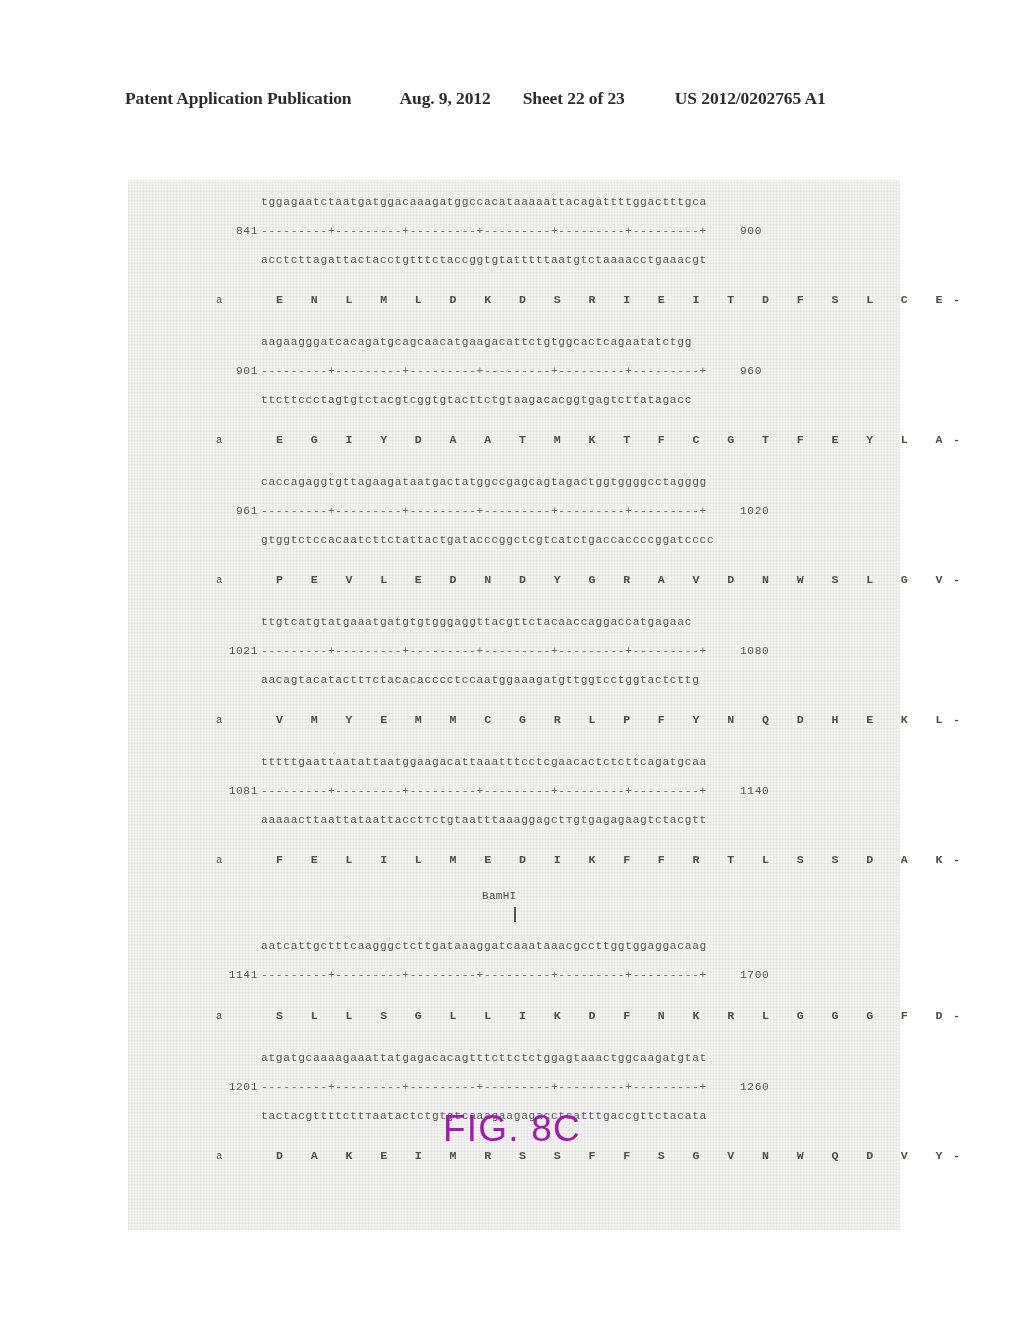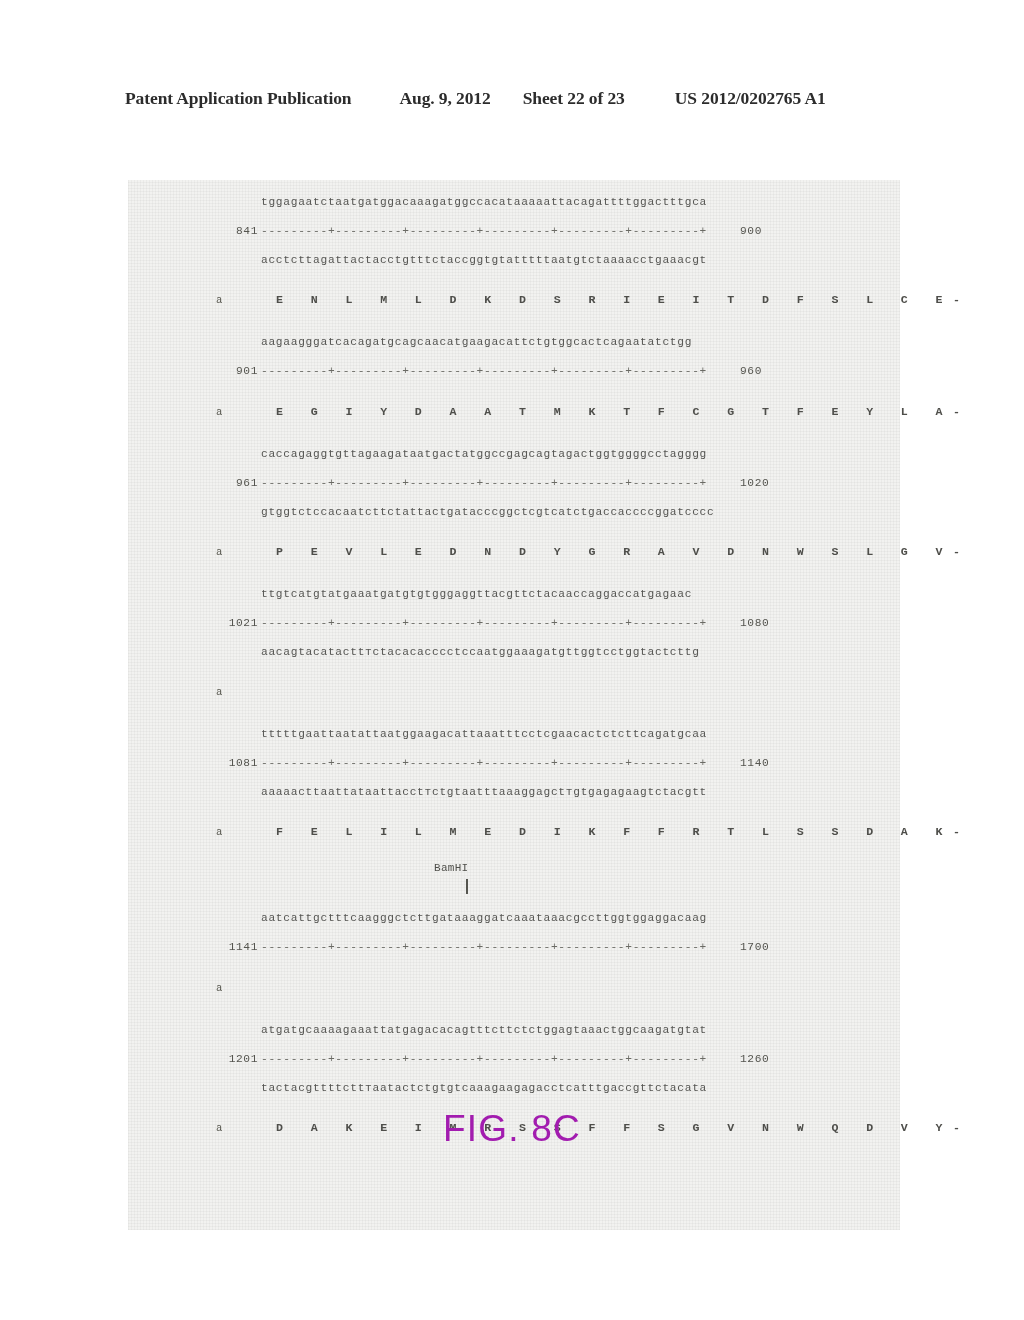--- a/index.html
+++ b/index.html
@@ -127,20 +127,21 @@
     left: 148px;
     letter-spacing: 10.4px;
     font-weight: 600;
   }
 
   
   .enzyme-annot {
     position: relative;
     height: 44px;
     width: 648px;
+    margin-left: 48px;
   }
   .enzyme-label {
     position: absolute;
     left: 306px;
     top: 2px;
     font-family: "Liberation Mono", monospace;
     font-size: 11px;
     color: #4f4f4a;
     letter-spacing: 0.3px;
   }
@@ -180,48 +181,49 @@
   <div class="seq-area" id="seq-area">
       <div class="seq-block">
         <div class="seq-line"><span class="strand">tggagaatctaatgatggacaaagatggccacataaaaattacagattttggactttgca</span></div>
         <div class="ruler-row"><span class="pos-left">841</span><span class="ruler-ticks">---------+---------+---------+---------+---------+---------+</span><span class="pos-right">900</span></div>
         <div class="seq-line"><span class="strand">acctcttagattactacctgtttctaccggtgtatttttaatgtctaaaacctgaaacgt</span></div>
         <div class="prot-row"><span class="prot-marker">a</span><span class="prot-seq">E N L M L D K D S R I E I T D F S L C E-</span></div>
       </div>
       <div class="seq-block">
         <div class="seq-line"><span class="strand">aagaagggatcacagatgcagcaacatgaagacattctgtggcactcagaatatctgg</span></div>
         <div class="ruler-row"><span class="pos-left">901</span><span class="ruler-ticks">---------+---------+---------+---------+---------+---------+</span><span class="pos-right">960</span></div>
+        <div class="seq-line"><span class="strand">ttcttccctagtgtctacgtcggtgtacttctgtaagacacggtgagtcttatagacc</span></div>
         <div class="prot-row"><span class="prot-marker">a</span><span class="prot-seq">E G I Y D A A T M K T F C G T F E Y L A-</span></div>
       </div>
       <div class="seq-block">
         <div class="seq-line"><span class="strand">caccagaggtgttagaagataatgactatggccgagcagtagactggtggggcctagggg</span></div>
         <div class="ruler-row"><span class="pos-left">961</span><span class="ruler-ticks">---------+---------+---------+---------+---------+---------+</span><span class="pos-right">1020</span></div>
         <div class="seq-line"><span class="strand">gtggtctccacaatcttctattactgatacccggctcgtcatctgaccaccccggatcccc</span></div>
         <div class="prot-row"><span class="prot-marker">a</span><span class="prot-seq">P E V L E D N D Y G R A V D N W S L G V-</span></div>
       </div>
       <div class="seq-block">
         <div class="seq-line"><span class="strand">ttgtcatgtatgaaatgatgtgtgggaggttacgttctacaaccaggaccatgagaac</span></div>
         <div class="ruler-row"><span class="pos-left">1021</span><span class="ruler-ticks">---------+---------+---------+---------+---------+---------+</span><span class="pos-right">1080</span></div>
         <div class="seq-line"><span class="strand">aacagtacatacttтctacacacccctccaatggaaagatgttggtcctggtactcttg</span></div>
-        <div class="prot-row"><span class="prot-marker">a</span></div>
+        <div class="prot-row"><span class="prot-marker">a</span><span class="prot-seq">V M Y E M M C G R L P F Y N Q D H E K L-</span></div>
       </div>
       <div class="seq-block">
         <div class="seq-line"><span class="strand">tttttgaattaatattaatggaagacattaaatttcctcgaacactctcttcagatgcaa</span></div>
         <div class="ruler-row"><span class="pos-left">1081</span><span class="ruler-ticks">---------+---------+---------+---------+---------+---------+</span><span class="pos-right">1140</span></div>
         <div class="seq-line"><span class="strand">aaaaacttaattataattacctтctgtaatttaaaggagctтgtgagagaagtctacgtt</span></div>
         <div class="prot-row"><span class="prot-marker">a</span><span class="prot-seq">F E L I L M E D I K F F R T L S S D A K-</span></div>
       </div>
       <div class="enzyme-annot">
         <div class="enzyme-label">BamHI</div>
         <div class="enzyme-tick"></div>
       </div>
       <div class="seq-block">
         <div class="seq-line"><span class="strand">aatcattgctttcaagggctcttgataaaggatcaaataaacgccttggtggaggacaag</span></div>
         <div class="ruler-row"><span class="pos-left">1141</span><span class="ruler-ticks">---------+---------+---------+---------+---------+---------+</span><span class="pos-right">1700</span></div>
-        <div class="prot-row"><span class="prot-marker">a</span></div>
+        <div class="prot-row"><span class="prot-marker">a</span><span class="prot-seq">S L L S G L L I K D F N K R L G G G F D-</span></div>
       </div>
       <div class="seq-block">
         <div class="seq-line"><span class="strand">atgatgcaaaagaaattatgagacacagtttcttctctggagtaaactggcaagatgtat</span></div>
         <div class="ruler-row"><span class="pos-left">1201</span><span class="ruler-ticks">---------+---------+---------+---------+---------+---------+</span><span class="pos-right">1260</span></div>
         <div class="seq-line"><span class="strand">tactacgttttcttтaatactctgtgtcaaagaagagacctcatttgaccgttctacata</span></div>
         <div class="prot-row"><span class="prot-marker">a</span><span class="prot-seq">D A K E I M R S S F F S G V N W Q D V Y-</span></div>
       </div>
     </div>
 </div>
 

